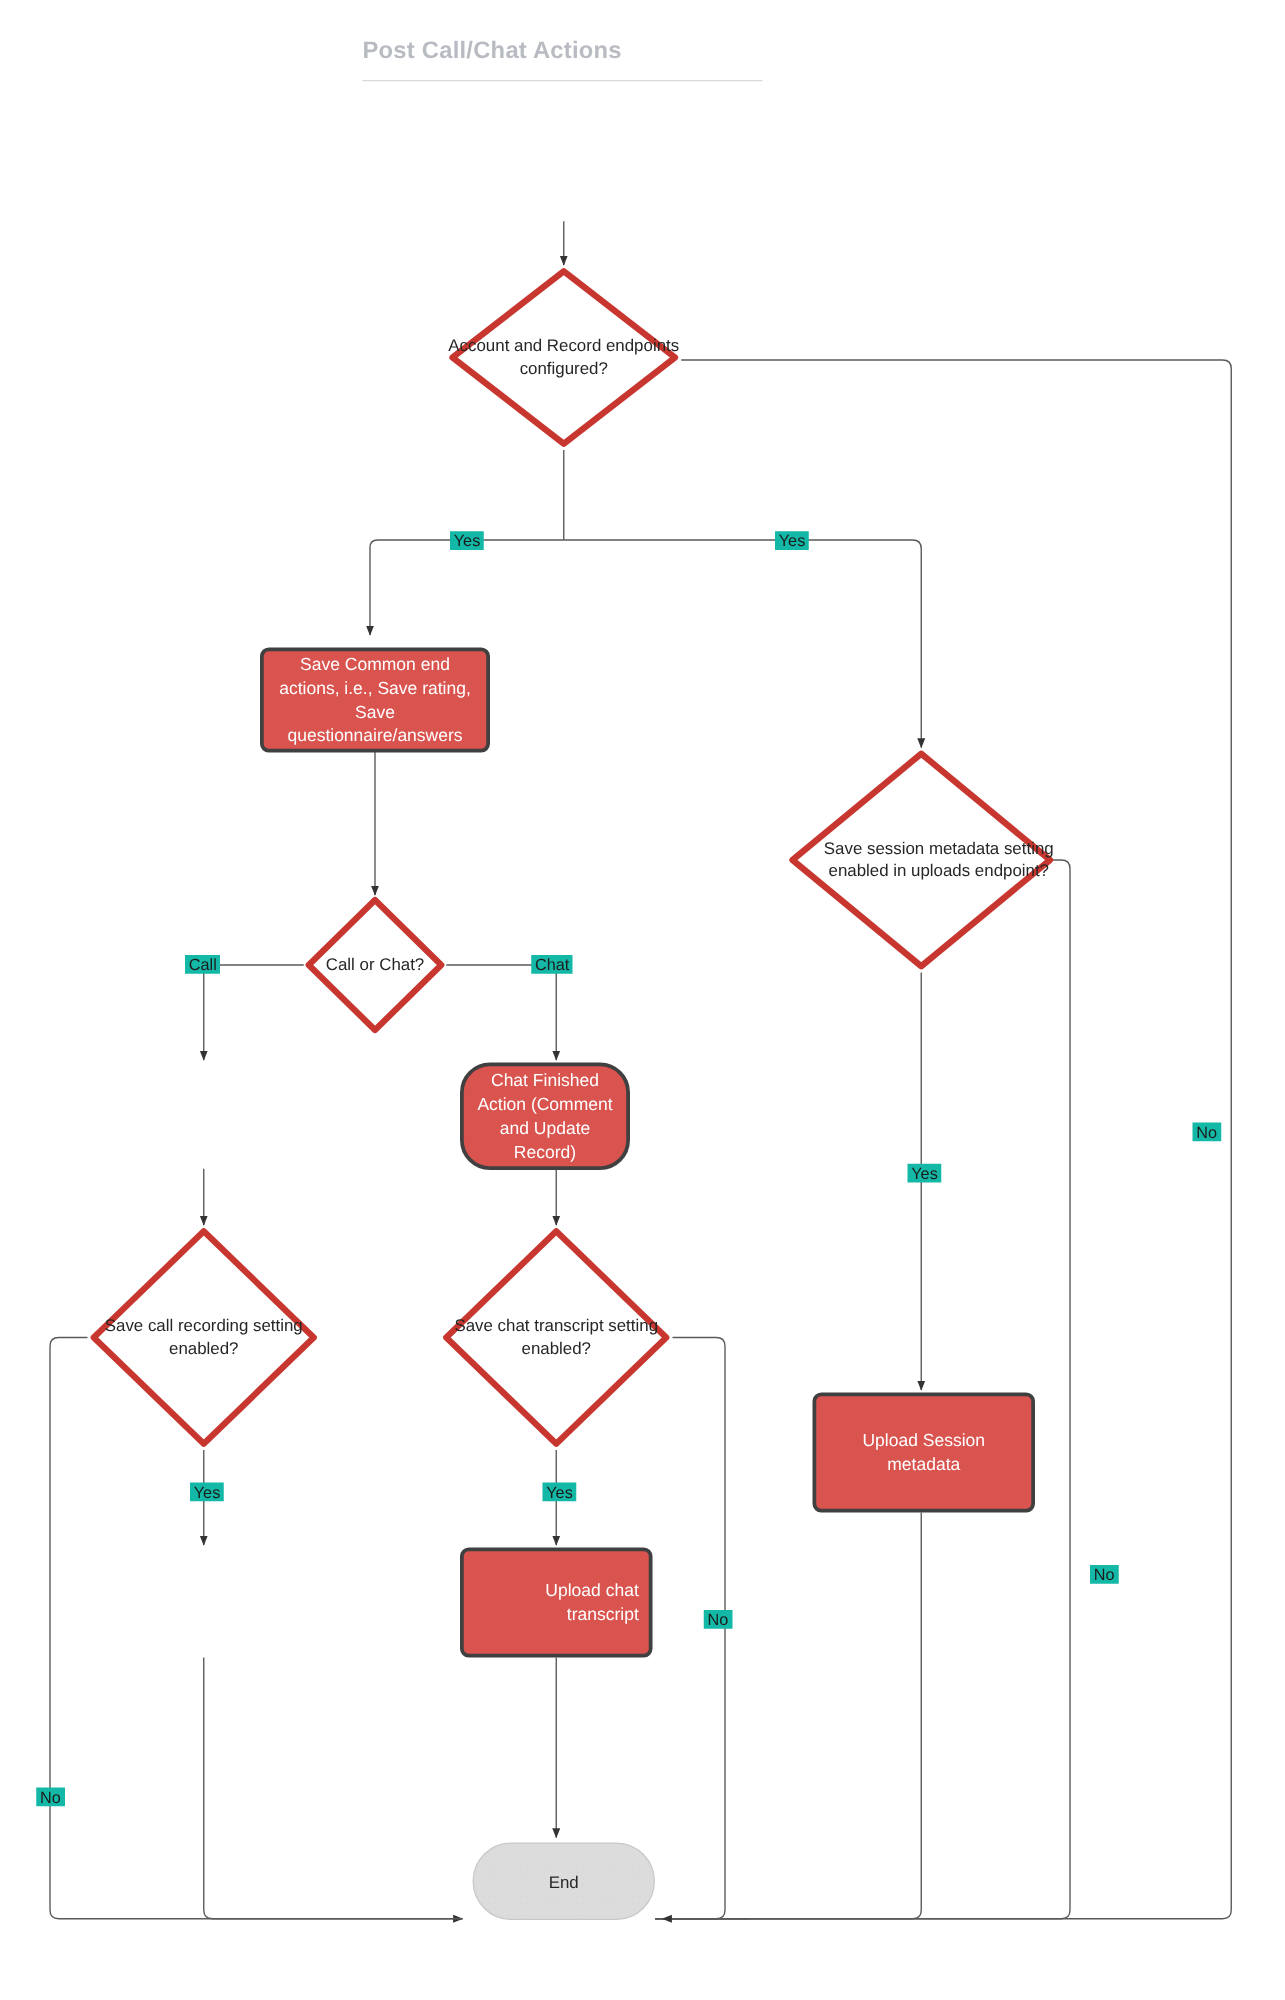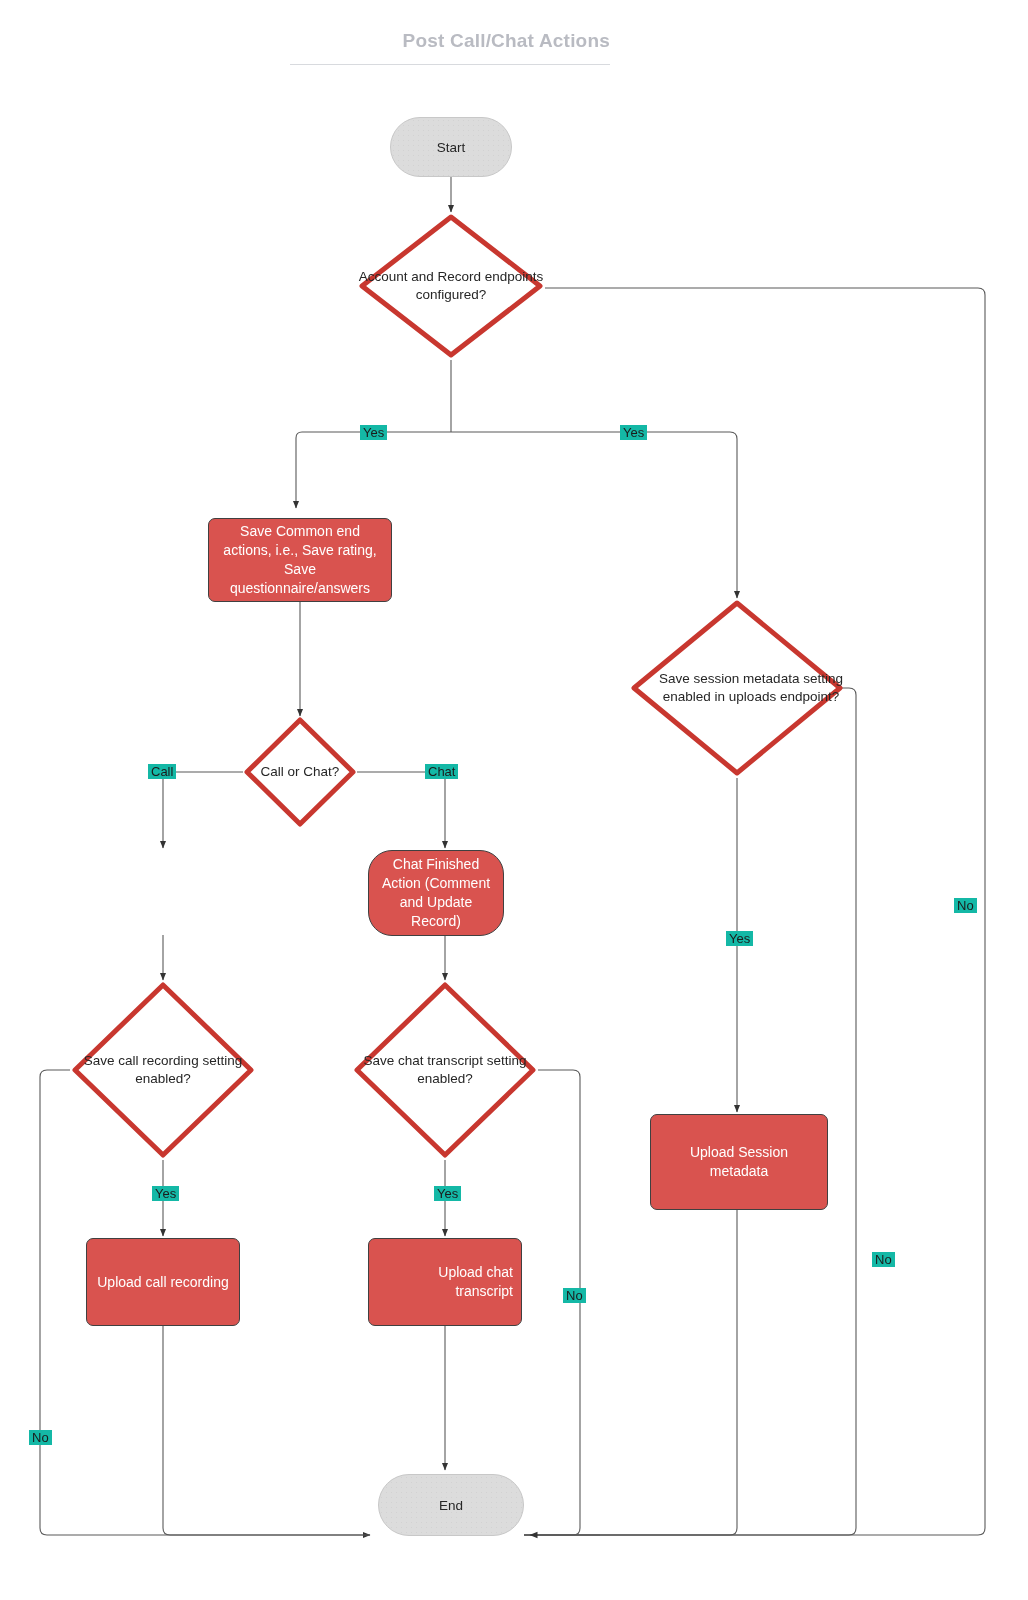--- a/index.html
+++ b/index.html
@@ -23,21 +23,21 @@
     top: 0;
     width: 1028px;
     height: 1600px;
   }
   
   .title {
     position: absolute;
     left: 290px;
     top: 30px;
     width: 320px;
-    text-align: right;
+    text-align: left;
     font-size: 19px;
     font-weight: bold;
     color: #b9bbc2;
     letter-spacing: 0.2px;
   }
   .title-rule {
     position: absolute;
     left: 290px;
     top: 64px;
     width: 320px;
@@ -57,21 +57,21 @@
     background: #dcdcdc;
     border: 1px solid #c8c8c8;
     border-radius: 34px;
     color: #262626;
     font-size: 13.5px;
     background-image: radial-gradient(#d2d2d2 0.6px, transparent 0.6px);
     background-size: 5px 5px;
   }
   .process {
     background: #d9534f;
-    border: 1px solid #404040;
+    border: 3px solid #404040;
     border-radius: 7px;
     color: #ffffff;
     font-size: 14px;
     line-height: 19px;
     padding: 4px 8px;
   }
   .decision-wrap {
     position: absolute;
   }
   .decision-wrap svg {
@@ -155,23 +155,20 @@
 
       <path d="M845,688 L748,688 L748,688 L849,688 Q856,688 856,695 L856,1528 Q856,1535 849,1535 L524,1535"></path>
 
       <path d="M737,1210 L737,1528 Q737,1535 730,1535 L524,1535"></path>
 
       <path d="M600,1535 L530,1535" marker-end="url(#arrow)"></path>
 
     </g>
   </svg>
 
-  <div class="node terminator" style="left:390px; top:117px; width:122px; height:60px;">
-    <span>Start</span>
-  </div>
 
   <div class="decision-wrap" style="left:357px; top:212px; width:188px; height:148px;">
     <svg width="188" height="148" viewBox="0 0 188 148">
       <path d="M94,5 L183,74 L94,143 L5,74 Z" fill="#ffffff" stroke="#c8372f" stroke-width="5" stroke-linejoin="round"></path>
     </svg>
     <div class="decision-label">Account and Record endpoints configured?</div>
   </div>
 
   <div class="node process" style="left:208px; top:518px; width:184px; height:84px;">
     <span>Save Common end actions, i.e., Save rating, Save questionnaire/answers</span>
@@ -196,23 +193,20 @@
     <div class="decision-label">Save call recording setting enabled?</div>
   </div>
 
   <div class="decision-wrap" style="left:352px; top:980px; width:186px; height:180px;">
     <svg width="186" height="180" viewBox="0 0 186 180">
       <path d="M93,5 L181,90 L93,175 L5,90 Z" fill="#ffffff" stroke="#c8372f" stroke-width="5" stroke-linejoin="round"></path>
     </svg>
     <div class="decision-label">Save chat transcript setting enabled?</div>
   </div>
 
-  <div class="node process" style="left:86px; top:1238px; width:154px; height:88px;">
-    <span>Upload call recording</span>
-  </div>
 
   <div class="node process" style="left:368px; top:1238px; width:154px; height:88px;text-align:right;">
     <span>Upload chat transcript</span>
   </div>
 
   <div class="decision-wrap" style="left:629px; top:598px; width:216px; height:180px;">
     <svg width="216" height="180" viewBox="0 0 216 180">
       <path d="M108,5 L211,90 L108,175 L5,90 Z" fill="#ffffff" stroke="#c8372f" stroke-width="5" stroke-linejoin="round"></path>
     </svg>
     <div class="decision-label" style="padding:0 14px;">Save session metadata setting enabled in uploads endpoint?</div>

